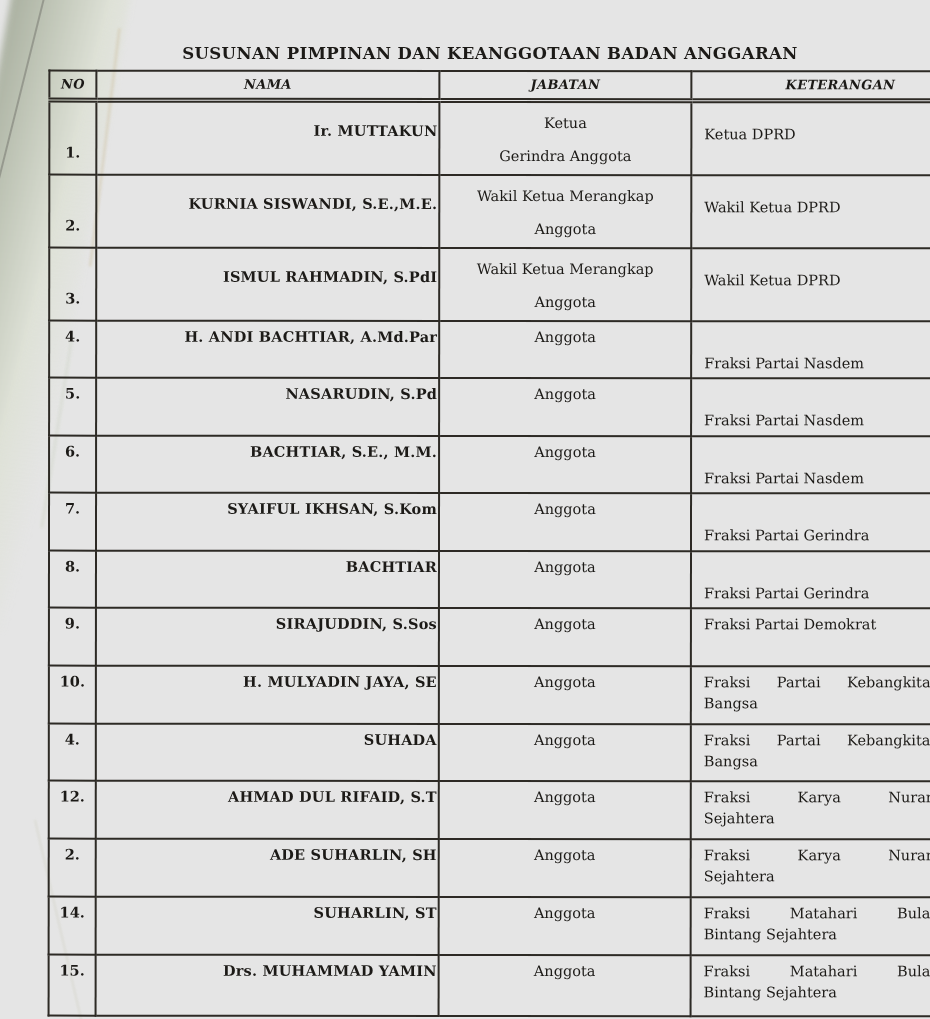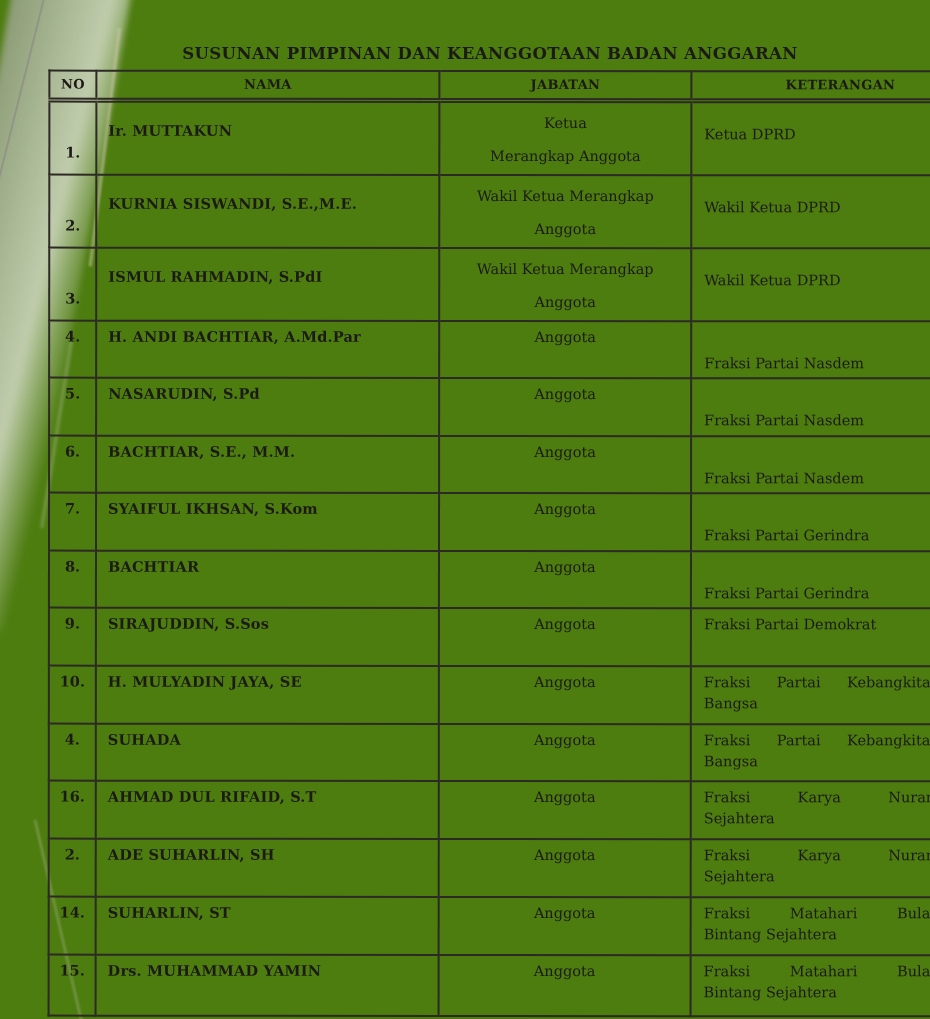--- a/index.html
+++ b/index.html
@@ -2,21 +2,21 @@
 <html><head>
 <meta charset="utf-8">
 <style>
   html,body{margin:0;padding:0;}
   body{
     width:930px;height:1019px;overflow:hidden;position:relative;
     background:#fdfdfb;
     font-family:"DejaVu Serif","Liberation Serif",serif;
     color:#1c1a17;
   }
-  .paper{position:absolute;inset:0;background:#4d7c0f;overflow:hidden;}
+  .paper{position:absolute;inset:0;background:#e5e5e5;overflow:hidden;}
 
   
   .edge-band{
     position:absolute;left:-38px;top:-70px;width:118px;height:700px;
     transform:rotate(10deg);
     background:linear-gradient(94deg,#99a18d 0%,#b9c0ae 30%,#dde1d4 62%,rgba(255,255,255,0) 92%);
     filter:blur(3px);opacity:.8;
   }
   .edge-line{
     position:absolute;left:44px;top:-6px;width:2px;height:195px;
@@ -56,24 +56,25 @@
   .roster col.c4{width:298px;}
   .roster th,.roster td{
     border:2px solid #2d2a25;
     font-size:14.5px;line-height:20px;
     overflow:hidden;
   }
   .roster th{
     height:24px;font-size:13px;font-weight:bold;text-align:center;
     letter-spacing:.3px;padding:1px 2px;
     border-bottom:5px double #2d2a25;
+    font-style:italic;
   }
 
   .c-no{text-align:center;font-weight:bold;}
-  .c-nama{padding-left:11px;font-weight:bold;letter-spacing:.2px;}
+  .c-nama{padding-left:11px;font-weight:bold;letter-spacing:.2px;text-align:right;}
   .c-jab{text-align:center;}
   .c-ket{padding-left:12px;}
 
   
   .row-pim .c-no{vertical-align:bottom;padding-bottom:11px;}
   .row-pim .c-nama{vertical-align:middle;padding-bottom:16px;}
   .row-pim .c-jab{vertical-align:top;padding-top:4px;text-align:center;}
   .row-pim .c-jab .jl{line-height:33px;}
   .row-pim .c-ket{vertical-align:middle;padding-bottom:10px;}
 
@@ -116,21 +117,21 @@
       <th>NAMA</th>
       <th>JABATAN</th>
       <th>KETERANGAN</th>
     </tr>
 
     <tr class="row-pim" style="height:74px">
       <td class="c-no">1.</td>
       <td class="c-nama">Ir. MUTTAKUN</td>
       <td class="c-jab">
         <div class="jl">Ketua</div>
-        <div class="jl">Merangkap Anggota</div>
+        <div class="jl">Gerindra Anggota</div>
       </td>
       <td class="c-ket">
         <div class="l1">Ketua DPRD</div>
         <div class="l2"></div>
       </td>
     </tr>
 
     <tr class="row-pim" style="height:65px">
       <td class="c-no">2.</td>
       <td class="c-nama">KURNIA SISWANDI, S.E.,M.E.</td>
@@ -247,21 +248,21 @@
       <td class="c-jab">
         <div class="jl">Anggota</div>
       </td>
       <td class="c-ket">
         <div class="l1">Fraksi Partai Kebangkitan</div>
         <div class="l2">Bangsa</div>
       </td>
     </tr>
 
     <tr class="row-top row-just" style="height:58px">
-      <td class="c-no">16.</td>
+      <td class="c-no">12.</td>
       <td class="c-nama">AHMAD DUL RIFAID, S.T</td>
       <td class="c-jab">
         <div class="jl">Anggota</div>
       </td>
       <td class="c-ket">
         <div class="l1">Fraksi Karya Nurani</div>
         <div class="l2">Sejahtera</div>
       </td>
     </tr>
 

